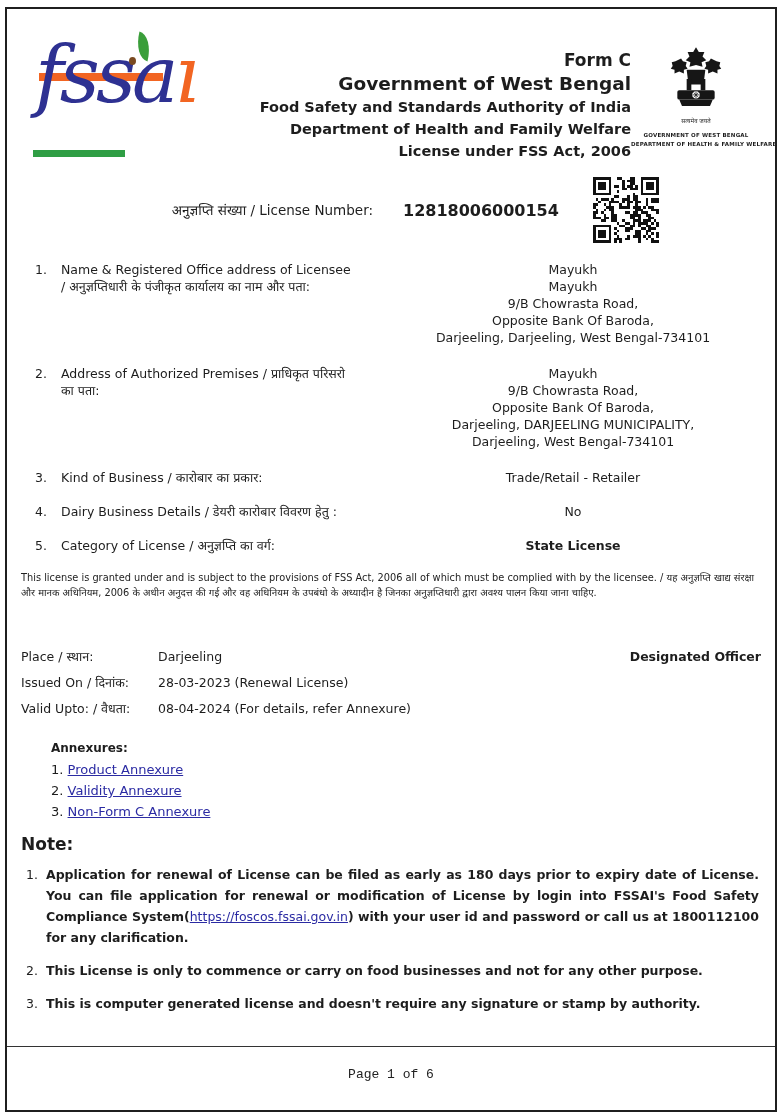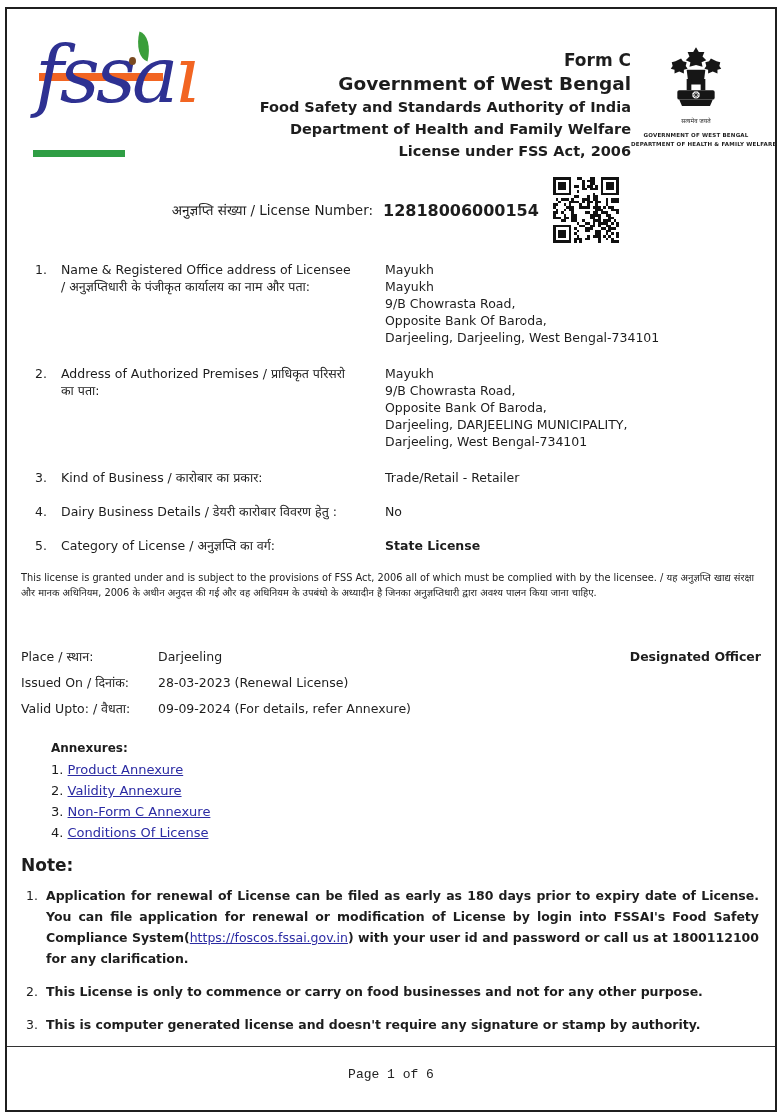--- a/index.html
+++ b/index.html
@@ -23,33 +23,33 @@
   .t-form{font-size:17px;line-height:23px;}
   .t-gov{font-size:18.5px;line-height:24px;}
   .t-sub{font-size:14.5px;line-height:22px;}
 
   .emblem-block{width:130px;flex:0 0 auto;text-align:center;padding-top:2px;}
   .emblem-caption{font-size:6px;line-height:8px;}
   .emblem-line{font-size:5.5px;font-weight:bold;line-height:9px;letter-spacing:.2px;white-space:nowrap;}
   .emblem-line.first{margin-top:6px;}
 
   
-  .license-row{display:flex;align-items:center;margin-top:8px;height:70px;}
+  .license-row{display:flex;align-items:center;margin-top:8px;height:70px;gap:20px;}
   .license-label{width:352px;text-align:right;font-size:13.5px;}
   .license-value{font-weight:bold;font-size:16px;margin-left:10px;}
   .qr{margin-left:14px;width:66px;height:68px;}
   .qr svg{width:66px;height:68px;display:block;}
 
   
   .fields{margin-top:16px;}
   .field{display:flex;font-size:12.5px;line-height:17px;margin-bottom:17px;}
   .field.tall{margin-bottom:19px;}
   .f-num{width:26px;margin-left:14px;flex:0 0 auto;}
   .f-label{width:296px;flex:0 0 auto;}
-  .f-value{margin-left:28px;flex:1;white-space:pre-line;}
+  .f-value{margin-left:28px;flex:1;white-space:pre-line;text-align:center;}
   .f-value.bold{font-weight:bold;}
 
   
   .provision{margin-top:14px;font-size:9.8px;line-height:14.5px;color:#222;padding-right:6px;}
 
   
   .issue{margin-top:44px;font-size:12.5px;}
   .issue-row{display:flex;line-height:26px;}
   .i-label{width:137px;flex:0 0 auto;}
   .i-value{flex:0 1 auto;}
@@ -389,30 +389,29 @@
         <div class="i-label">Place / स्थान:</div>
         <div class="i-value">Darjeeling</div>
         <div class="officer">Designated Officer</div>
       </div>
       <div class="issue-row">
         <div class="i-label">Issued On / दिनांक:</div>
         <div class="i-value">28-03-2023 (Renewal License)</div>
       </div>
       <div class="issue-row">
         <div class="i-label">Valid Upto: / वैधता:</div>
-        <div class="i-value">09-09-2024 (For details, refer Annexure)</div>
+        <div class="i-value">08-04-2024 (For details, refer Annexure)</div>
       </div>
     </div>
 
     <div class="annexures">
       <div class="anx-title">Annexures:</div>
       <div class="anx-item"><span>1.</span> <a href="#">Product Annexure</a></div>
       <div class="anx-item"><span>2.</span> <a href="#">Validity Annexure</a></div>
       <div class="anx-item"><span>3.</span> <a href="#">Non-Form C Annexure</a></div>
-      <div class="anx-item"><span>4.</span> <a href="#">Conditions Of License</a></div>
     </div>
 
     <div class="note-block">
       <div class="note-title">Note:</div>
       <div class="note first">
         <div class="n-num">1.</div>
         <div class="n-text"><span>Application for renewal of License can be filed as early as 180 days prior to expiry date of License. You can file application for renewal or modification of License by login into FSSAI's Food Safety Compliance System(</span><a href="#">https://foscos.fssai.gov.in</a><span>) with your user id and password or call us at 1800112100 for any clarification.</span></div>
       </div>
       <div class="note">
         <div class="n-num">2.</div>

